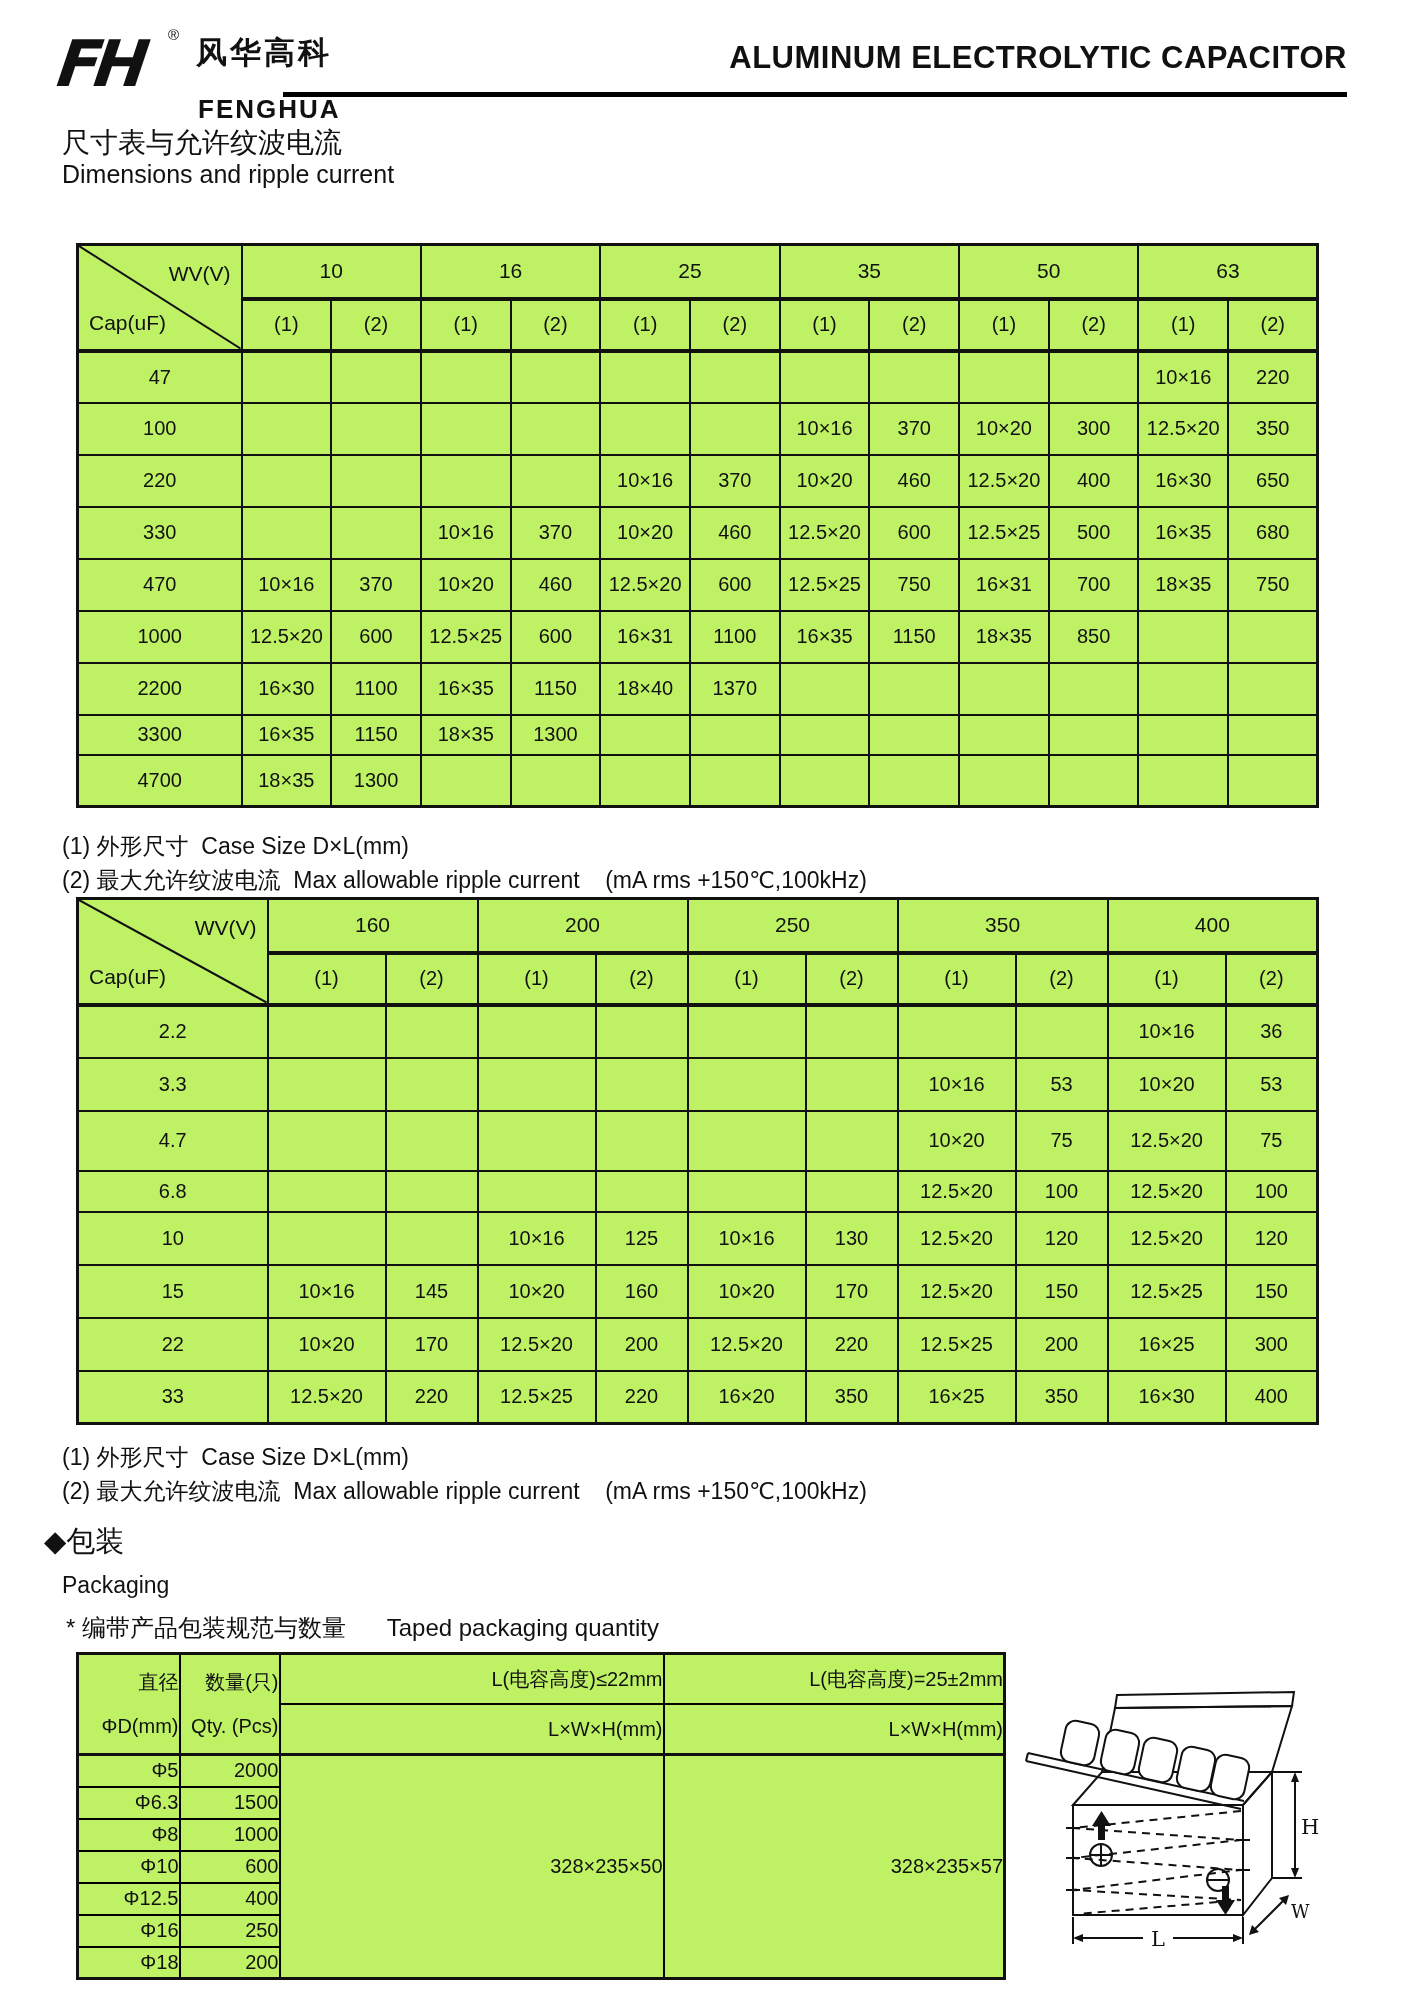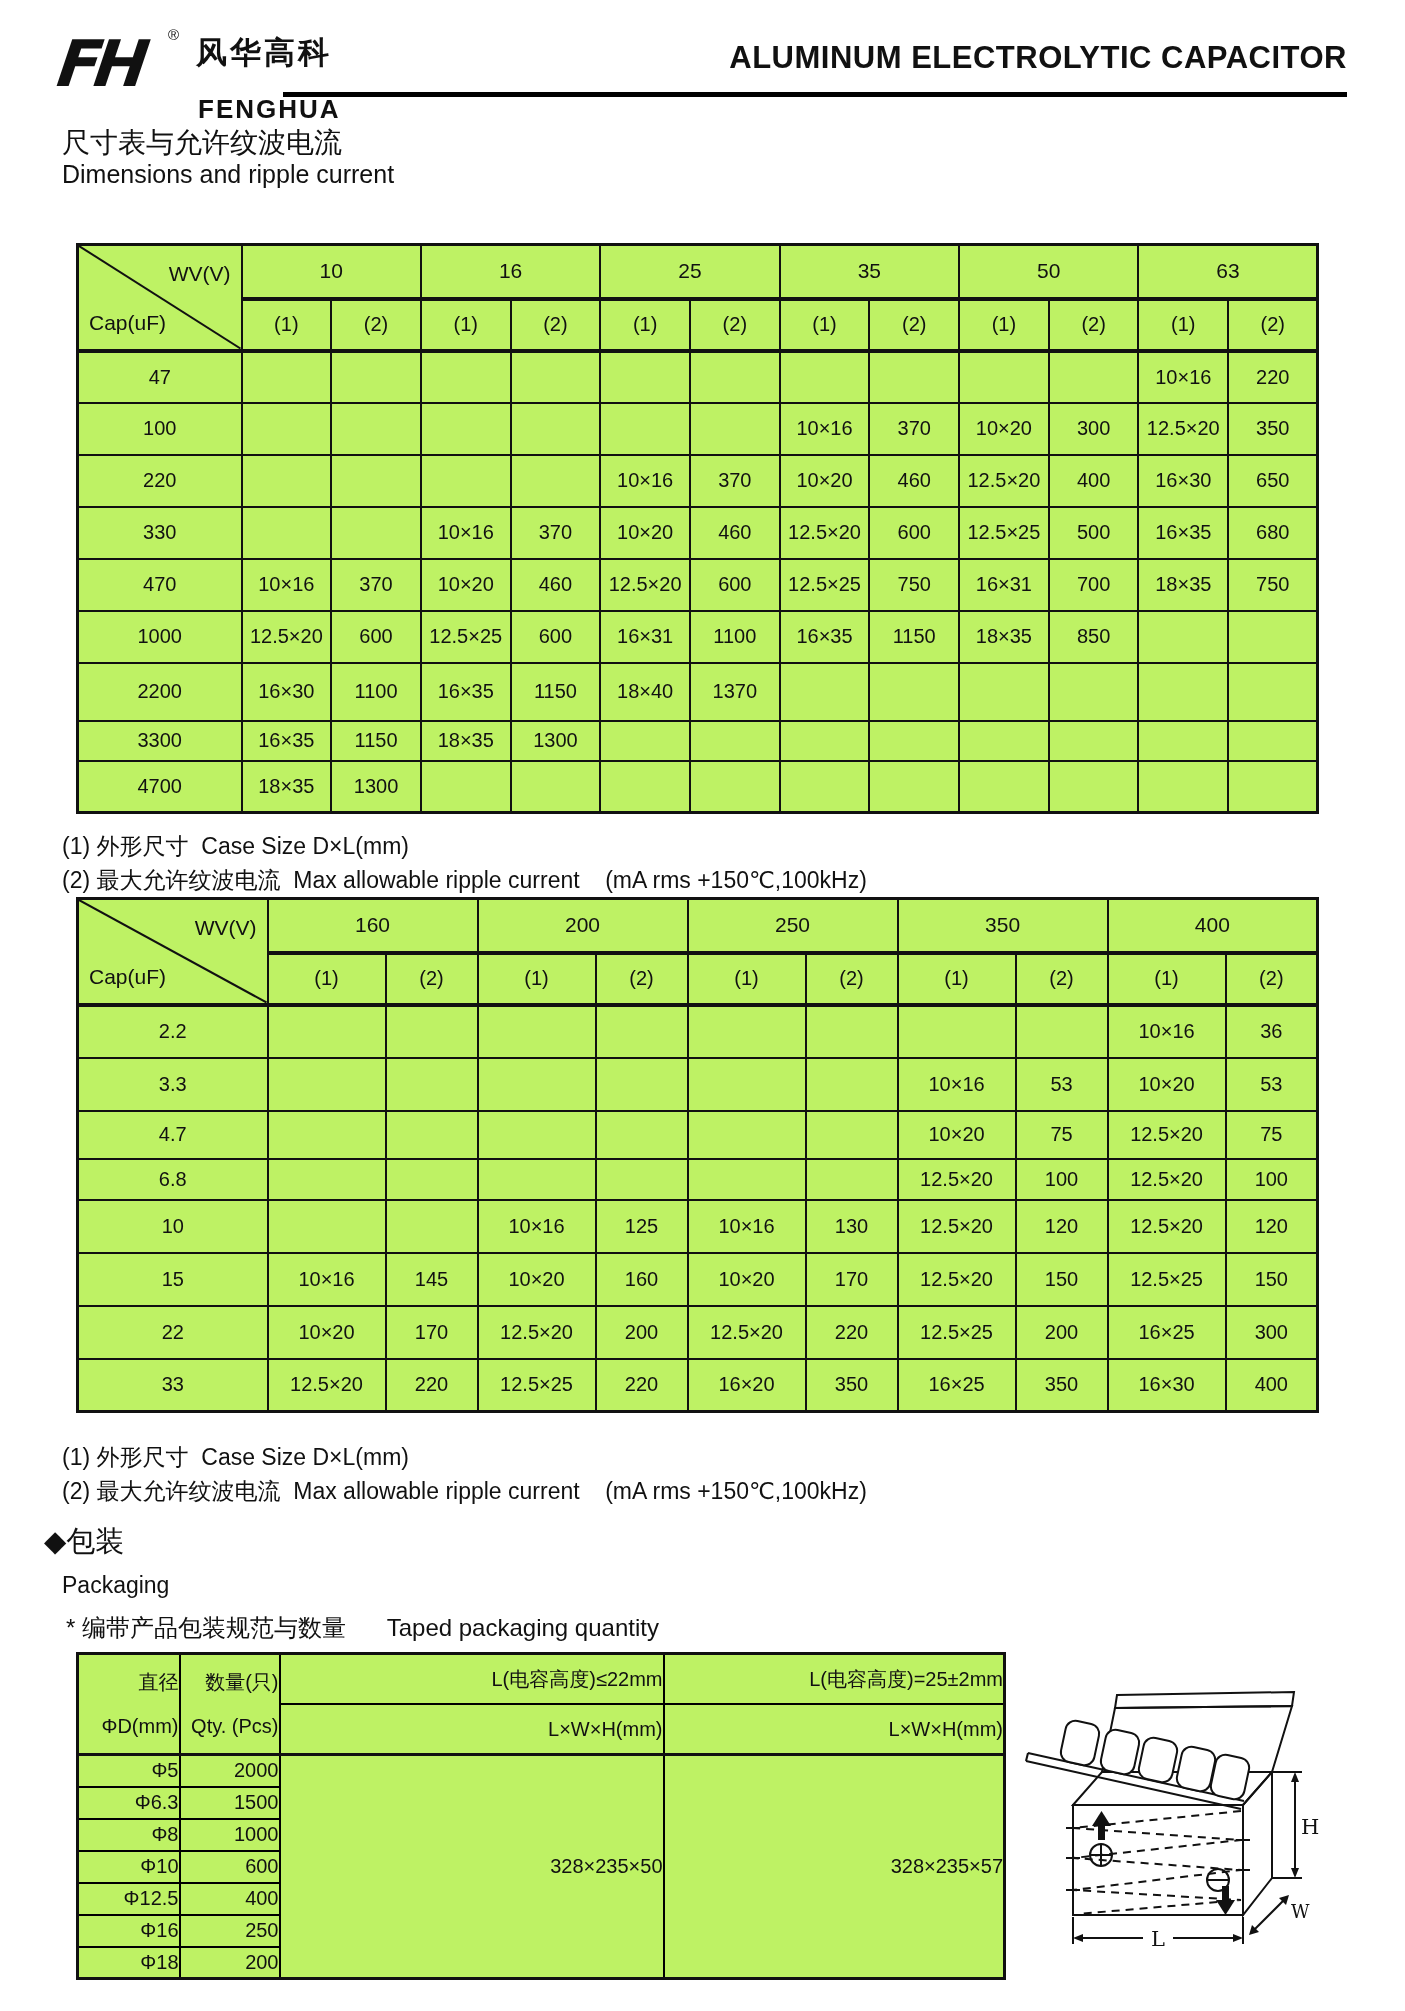--- a/index.html
+++ b/index.html
@@ -208,21 +208,21 @@
         <td>600</td>
         <td>16×31</td>
         <td>1100</td>
         <td>16×35</td>
         <td>1150</td>
         <td>18×35</td>
         <td>850</td>
         <td></td>
         <td></td>
       </tr>
-      <tr style="height:58px">
+      <tr style="height:52px">
         <th>2200</th>
         <td>16×30</td>
         <td>1100</td>
         <td>16×35</td>
         <td>1150</td>
         <td>18×40</td>
         <td>1370</td>
         <td></td>
         <td></td>
         <td></td>
@@ -328,21 +328,21 @@
         <td></td>
         <td></td>
         <td></td>
         <td></td>
         <td></td>
         <td>10×16</td>
         <td>53</td>
         <td>10×20</td>
         <td>53</td>
       </tr>
-      <tr style="height:48px">
+      <tr style="height:60px">
         <th>4.7</th>
         <td></td>
         <td></td>
         <td></td>
         <td></td>
         <td></td>
         <td></td>
         <td>10×20</td>
         <td>75</td>
         <td>12.5×20</td>

